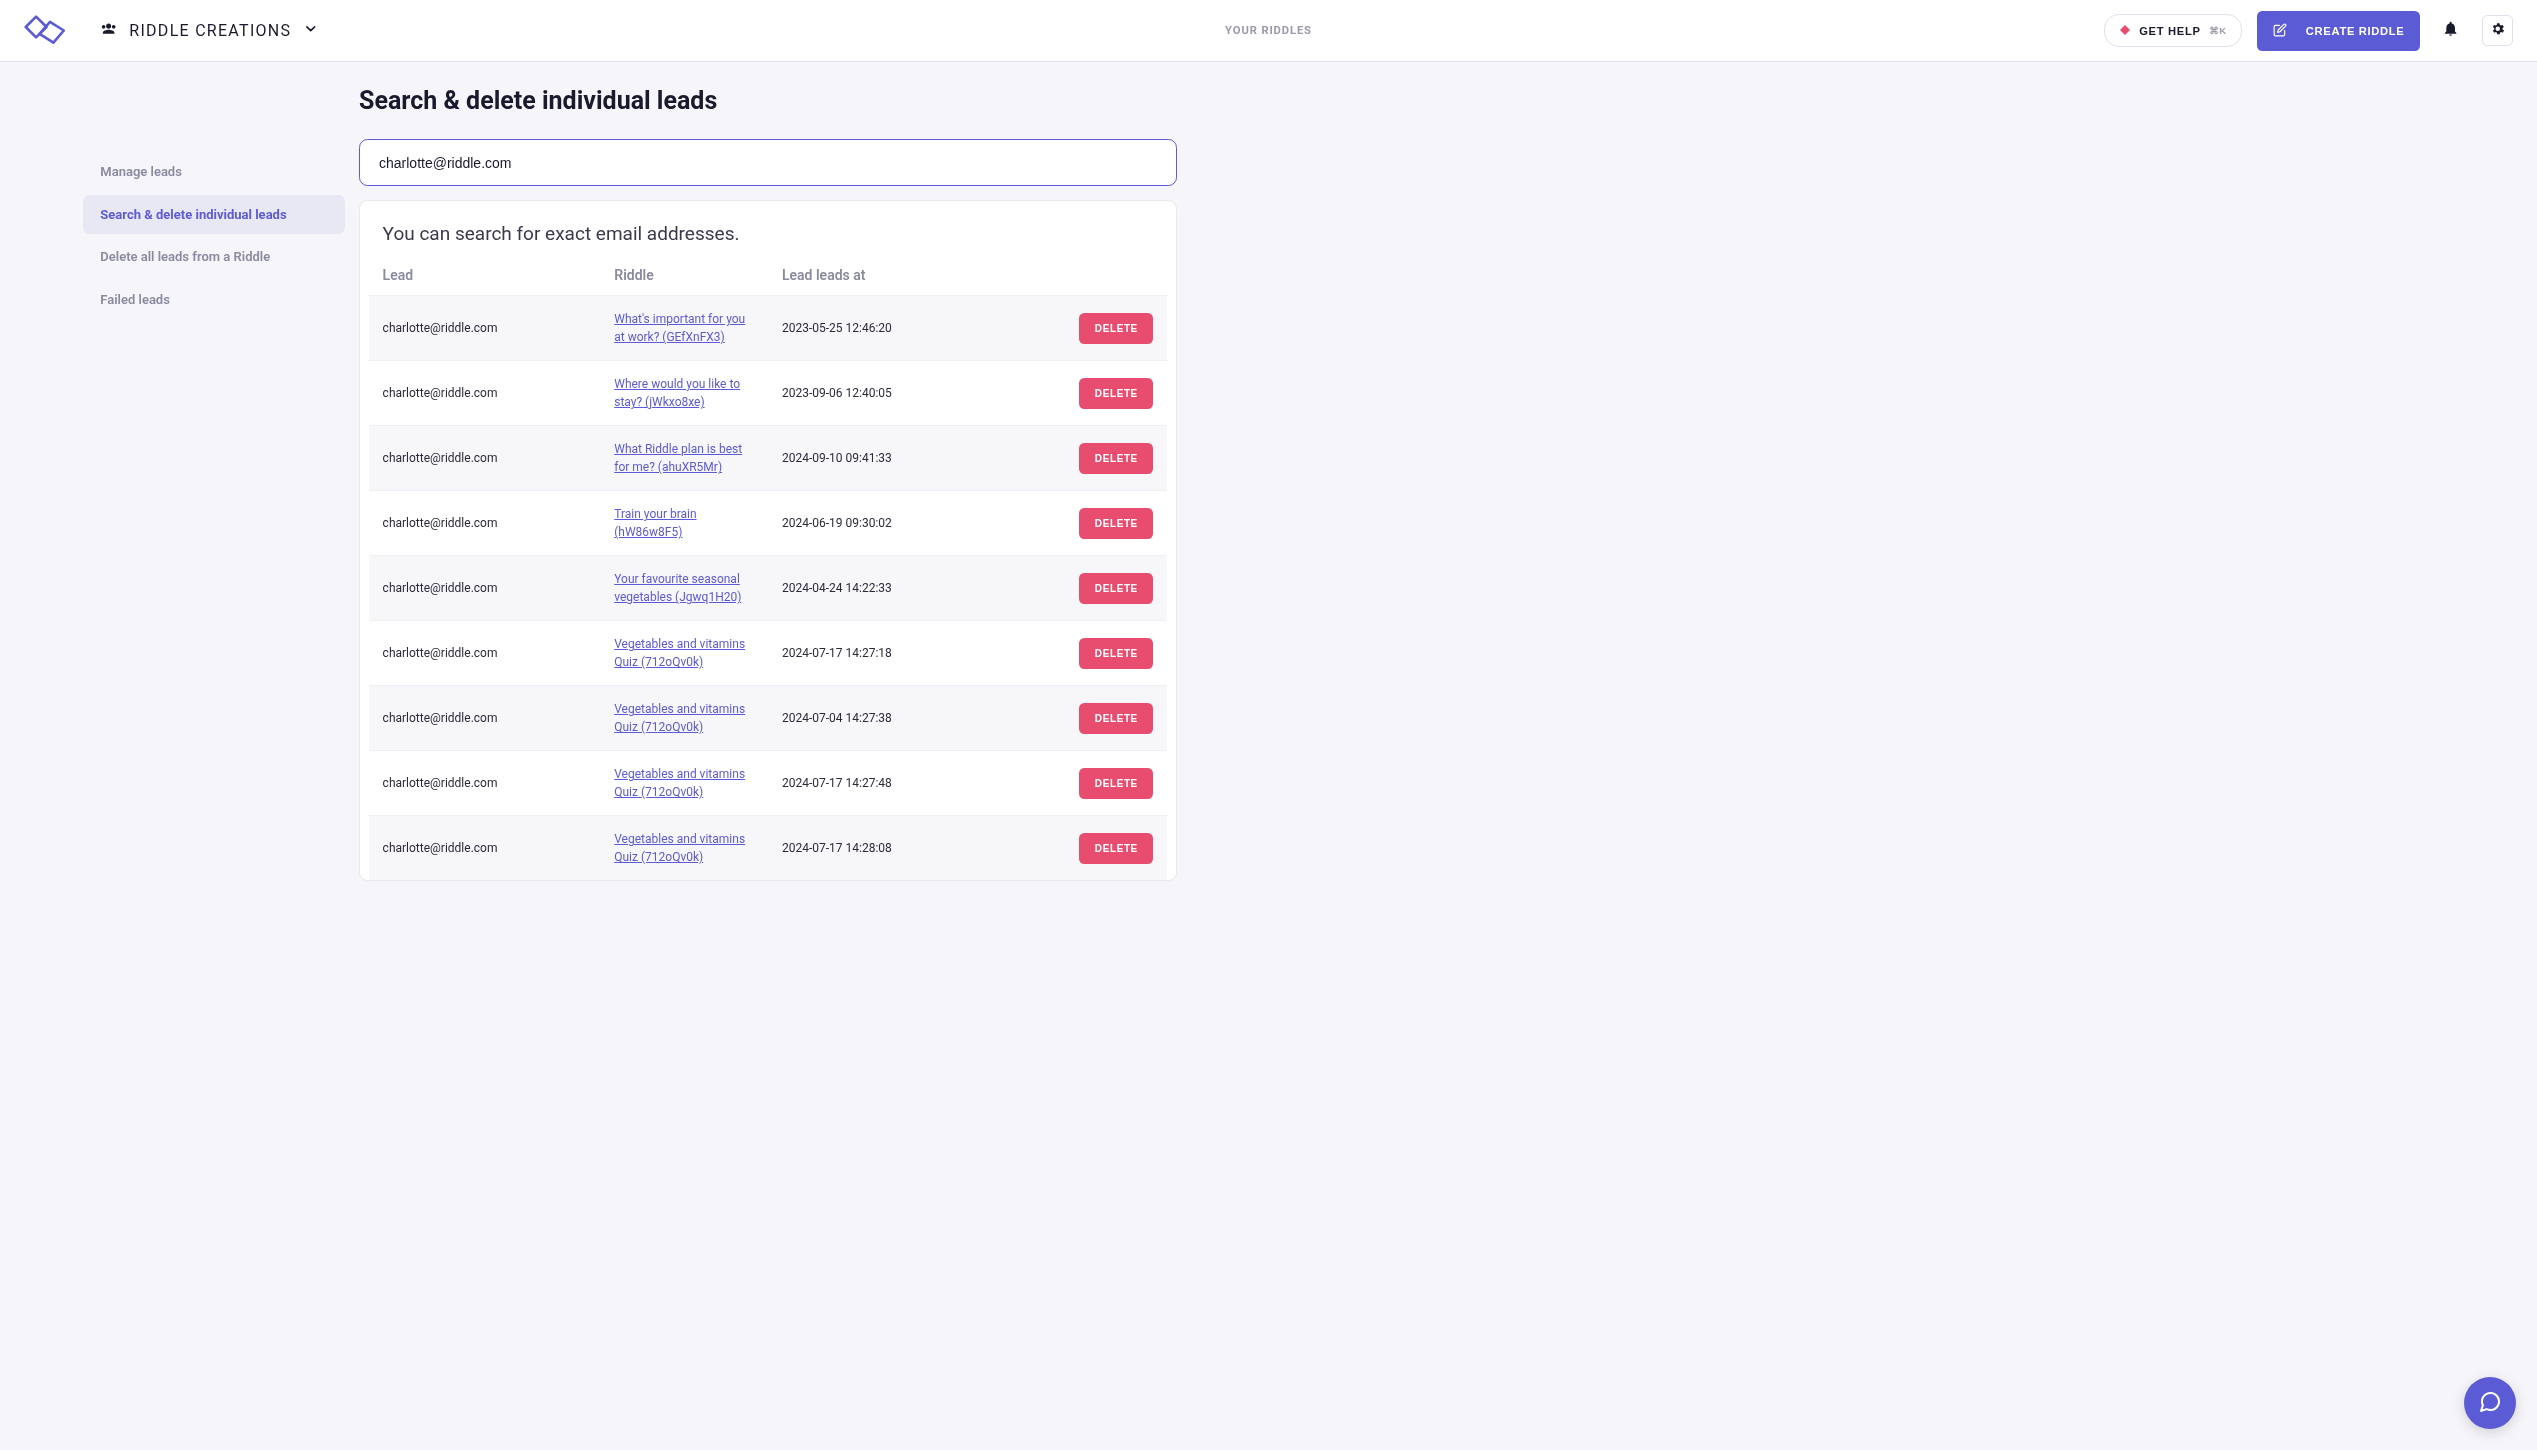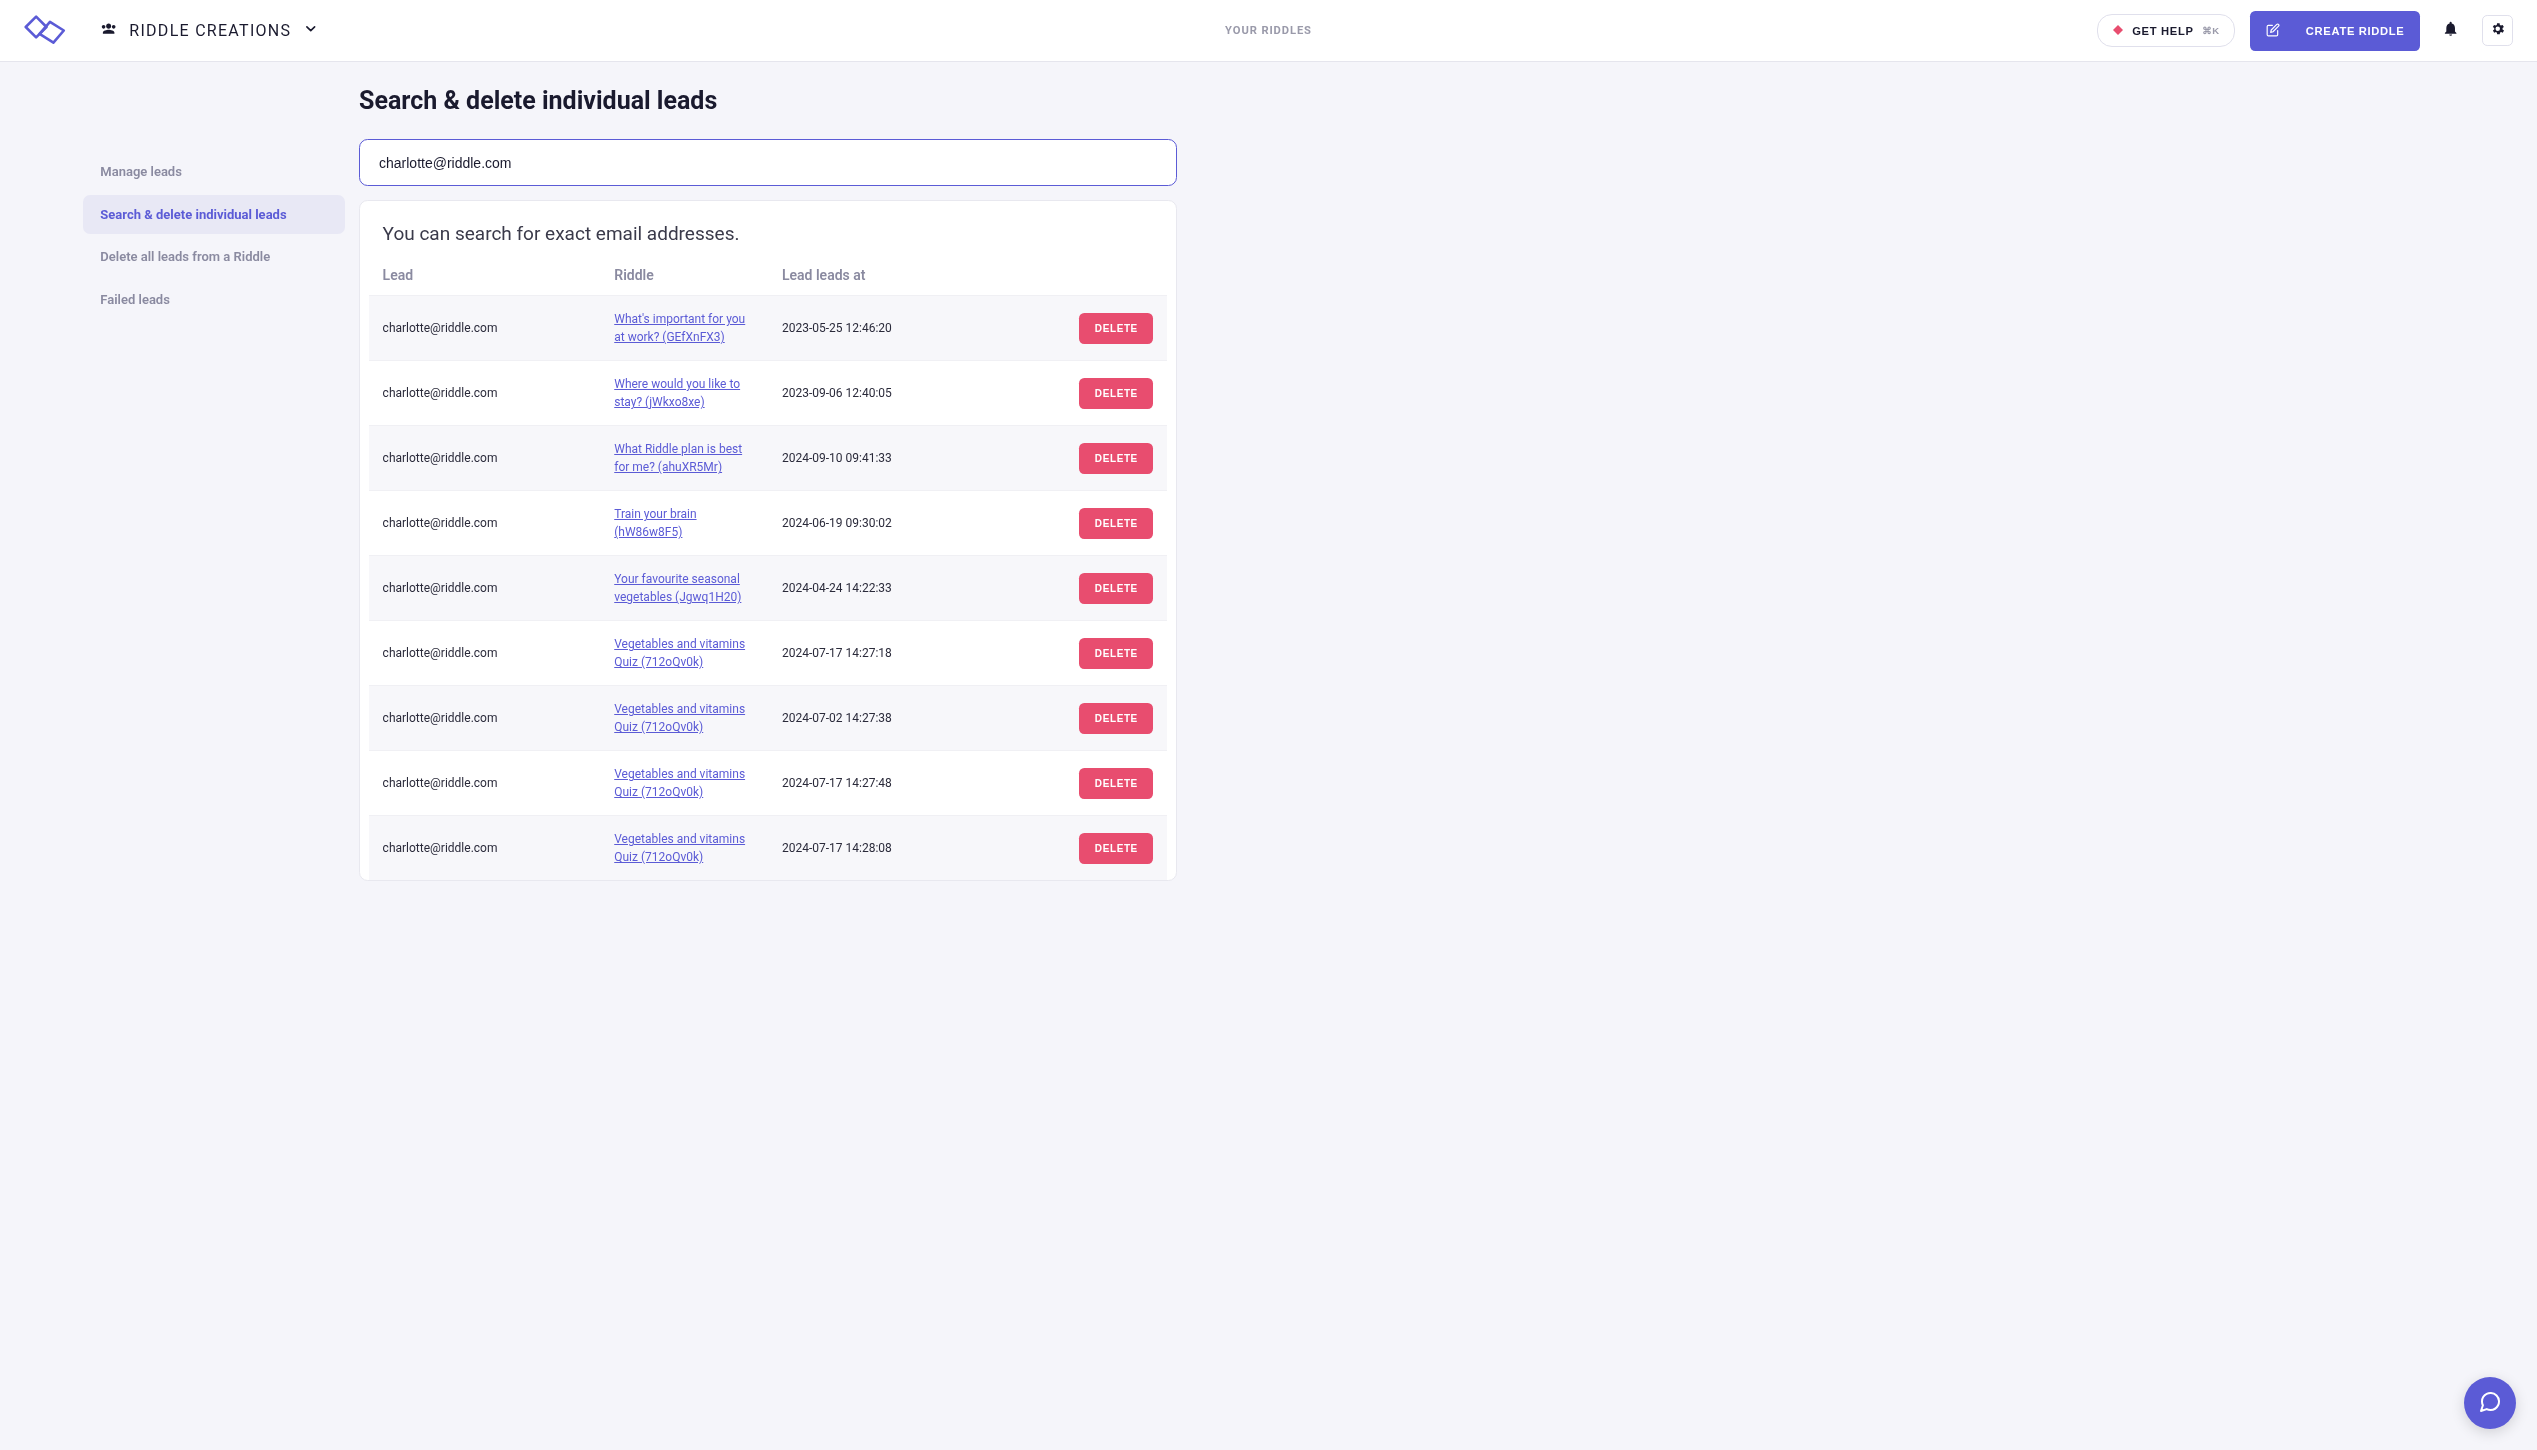--- a/index.html
+++ b/index.html
@@ -91,21 +91,21 @@
       color: #1a1a2e;
     }
     .help-btn .shortcut {
       color: #9a9aaa;
       font-size: 9.5px;
       font-weight: 600;
     }
     .create-btn {
       display: flex;
       align-items: center;
-      gap: 26px;
+      gap: 19px;
       border: none;
       background: #5b5bd6;
       color: #fff;
       height: 40px;
       padding: 0 15.5px;
       border-radius: 5.2px;
       font-weight: 700;
       font-size: 11.2px;
       letter-spacing: 0.06em;
       cursor: pointer;
@@ -390,21 +390,21 @@
               <td class="lead-email">charlotte@riddle.com</td>
               <td><a class="riddle-link" href="#">Vegetables and vitamins Quiz (712oQv0k)</a></td>
               <td class="lead-date">2024-07-17 14:27:18</td>
               <td>
                 <button class="delete-btn">DELETE</button>
               </td>
             </tr>
             <tr>
               <td class="lead-email">charlotte@riddle.com</td>
               <td><a class="riddle-link" href="#">Vegetables and vitamins Quiz (712oQv0k)</a></td>
-              <td class="lead-date">2024-07-02 14:27:38</td>
+              <td class="lead-date">2024-07-04 14:27:38</td>
               <td>
                 <button class="delete-btn">DELETE</button>
               </td>
             </tr>
             <tr>
               <td class="lead-email">charlotte@riddle.com</td>
               <td><a class="riddle-link" href="#">Vegetables and vitamins Quiz (712oQv0k)</a></td>
               <td class="lead-date">2024-07-17 14:27:48</td>
               <td>
                 <button class="delete-btn">DELETE</button>

